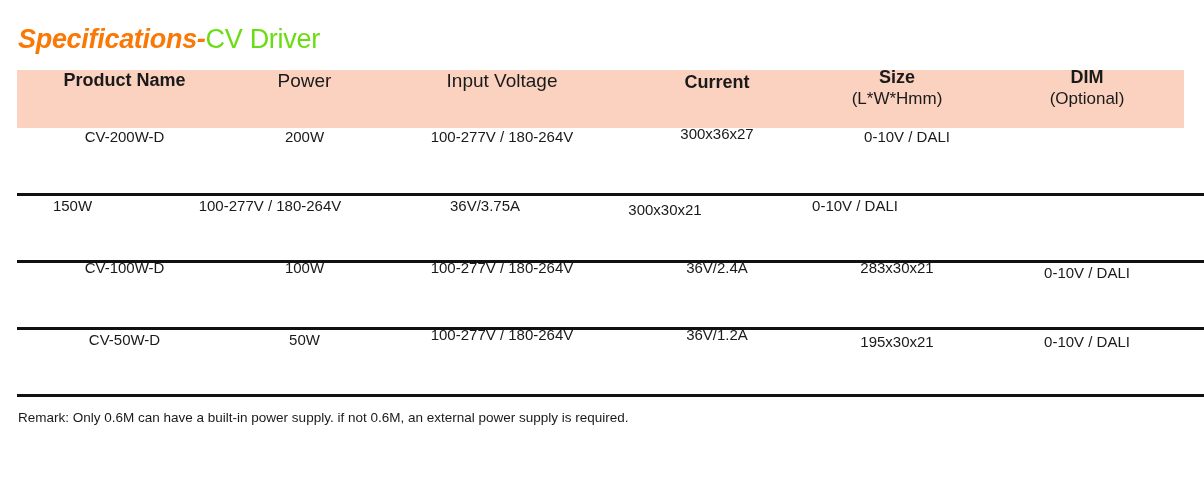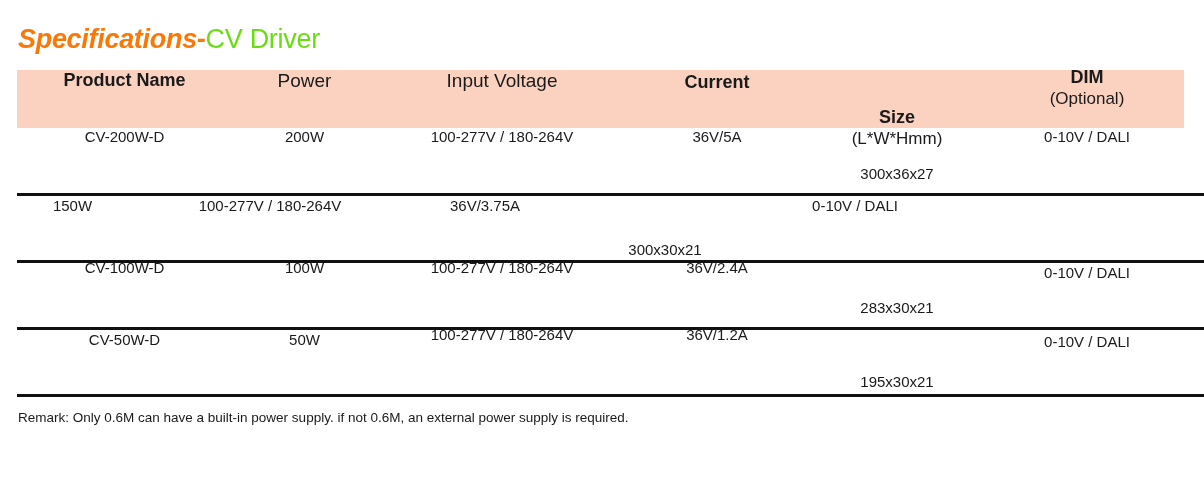--- a/index.html
+++ b/index.html
@@ -83,21 +83,21 @@
     font-size: 15px;
     padding: 0 4px;
     z-index: 2;
   }
 
   
   .c-product { width: 215px; margin-left: 17px; }
   .c-power   { width: 145px; }
   .c-voltage { width: 250px; }
   .c-current { width: 180px; }
-  .c-size    { width: 180px; margin-top: 40px; }
+  .c-size    { width: 180px; }
   .c-dim     { width: 200px; }
 
   .row.header .cell {
     font-size: 18px;
   }
   .row.header .cell.bold { font-weight: bold; }
   .row.header .cell.plain { font-weight: normal; font-size: 19px; }
 
   .sub {
     display: block;
@@ -147,21 +147,20 @@
       <div class="cell c-dim bold nudge-up-3">
         <span>DIM</span>
         <span class="sub">(Optional)</span>
       </div>
     </div>
 
     <div class="row body">
       <div class="cell c-product">CV-200W-D</div>
       <div class="cell c-power">200W</div>
       <div class="cell c-voltage">100-277V / 180-264V</div>
-      <div class="cell c-current">36V/5A</div>
       <div class="cell c-size nudge-up-3">300x36x27</div>
       <div class="cell c-dim">0-10V / DALI</div>
       <div class="rule" style="bottom:-1px;"></div>
     </div>
 
     <div class="row body">
       <div class="cell c-power nudge-down-2">150W</div>
       <div class="cell c-voltage nudge-down-2">100-277V / 180-264V</div>
       <div class="cell c-current nudge-down-2">36V/3.75A</div>
       <div class="cell c-size nudge-down-6">300x30x21</div>

